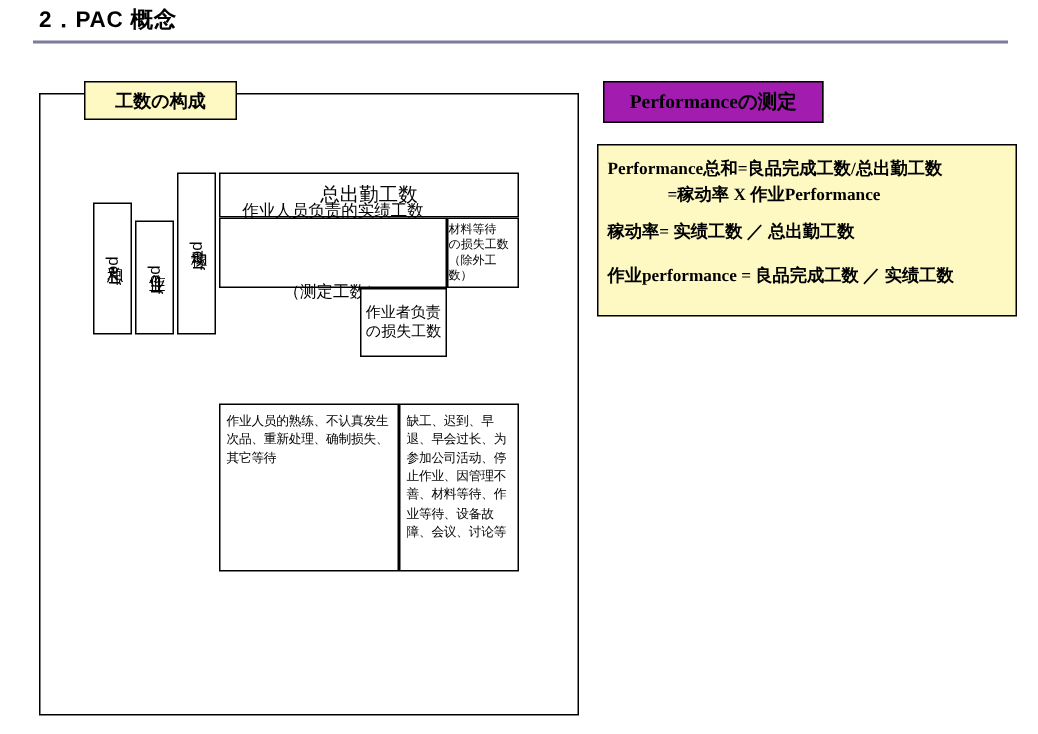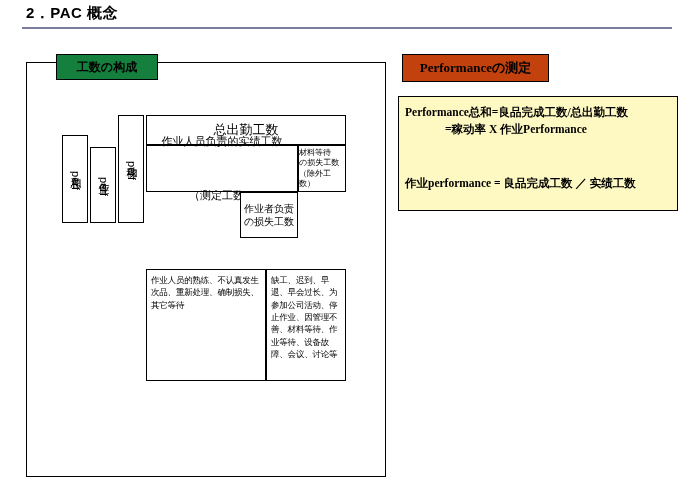--- a/index.html
+++ b/index.html
@@ -51,39 +51,39 @@
     border: 1px solid #000000;
     background: #ffffff;
   }
   #left-panel-title {
     position: absolute;
     left: 56px;
     top: 54px;
     width: 100px;
     height: 24px;
     border: 1px solid #000000;
-    background: #15803d;
+    background: #fef9c3;
     font-size: 12px;
     font-weight: bold;
     color: #000000;
     display: flex;
     align-items: center;
     justify-content: center;
     z-index: 3;
   }
 
   
   #right-title-box {
     position: absolute;
     left: 402px;
     top: 54px;
     width: 145px;
     height: 26px;
     border: 1px solid #000000;
-    background: #c2410c;
+    background: #a21caf;
     font-size: 13px;
     font-weight: bold;
     font-family: "Liberation Serif", serif;
     display: flex;
     align-items: center;
     justify-content: center;
     color: #000000;
   }
   #formula-box {
     position: absolute;
@@ -222,16 +222,17 @@
 
   <div class="dbox" id="box-manager-causes">
     <div class="cause-text">缺工、迟到、早退、早会过长、为参加公司活动、停止作业、因管理不善、材料等待、作业等待、设备故障、会议、讨论等</div>
   </div>
 
   <div id="right-title-box">Performanceの测定</div>
 
   <div id="formula-box">
     <div class="formula-line" id="formula-l1">Performance总和=良品完成工数/总出勤工数</div>
     <div class="formula-line" id="formula-l2">=稼动率 X 作业Performance</div>
+    <div class="formula-line" id="formula-l3">稼动率= 实绩工数 ／ 总出勤工数</div>
     <div class="formula-line" id="formula-l4">作业performance = 良品完成工数 ／ 实绩工数</div>
   </div>
 
 </div>
 
 </body></html>

